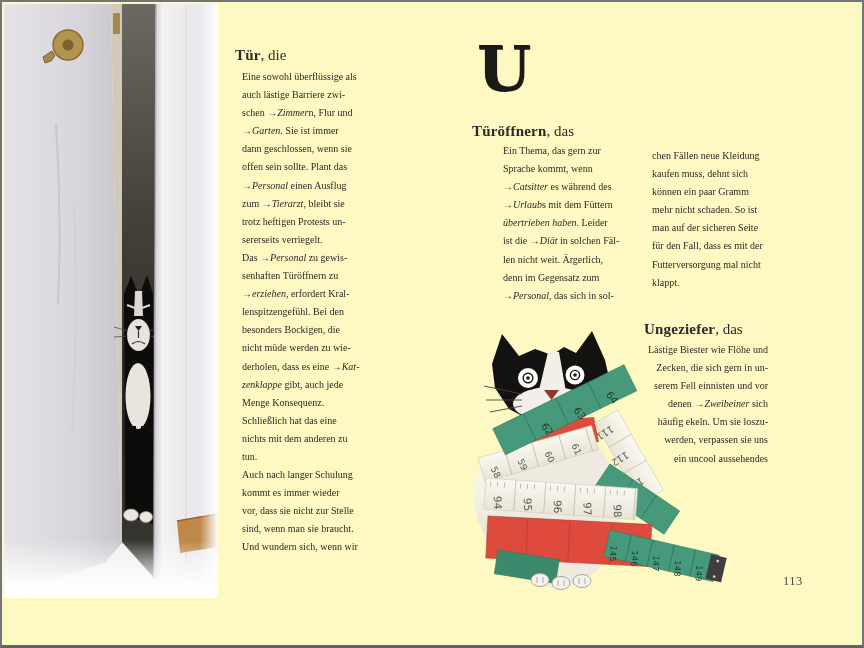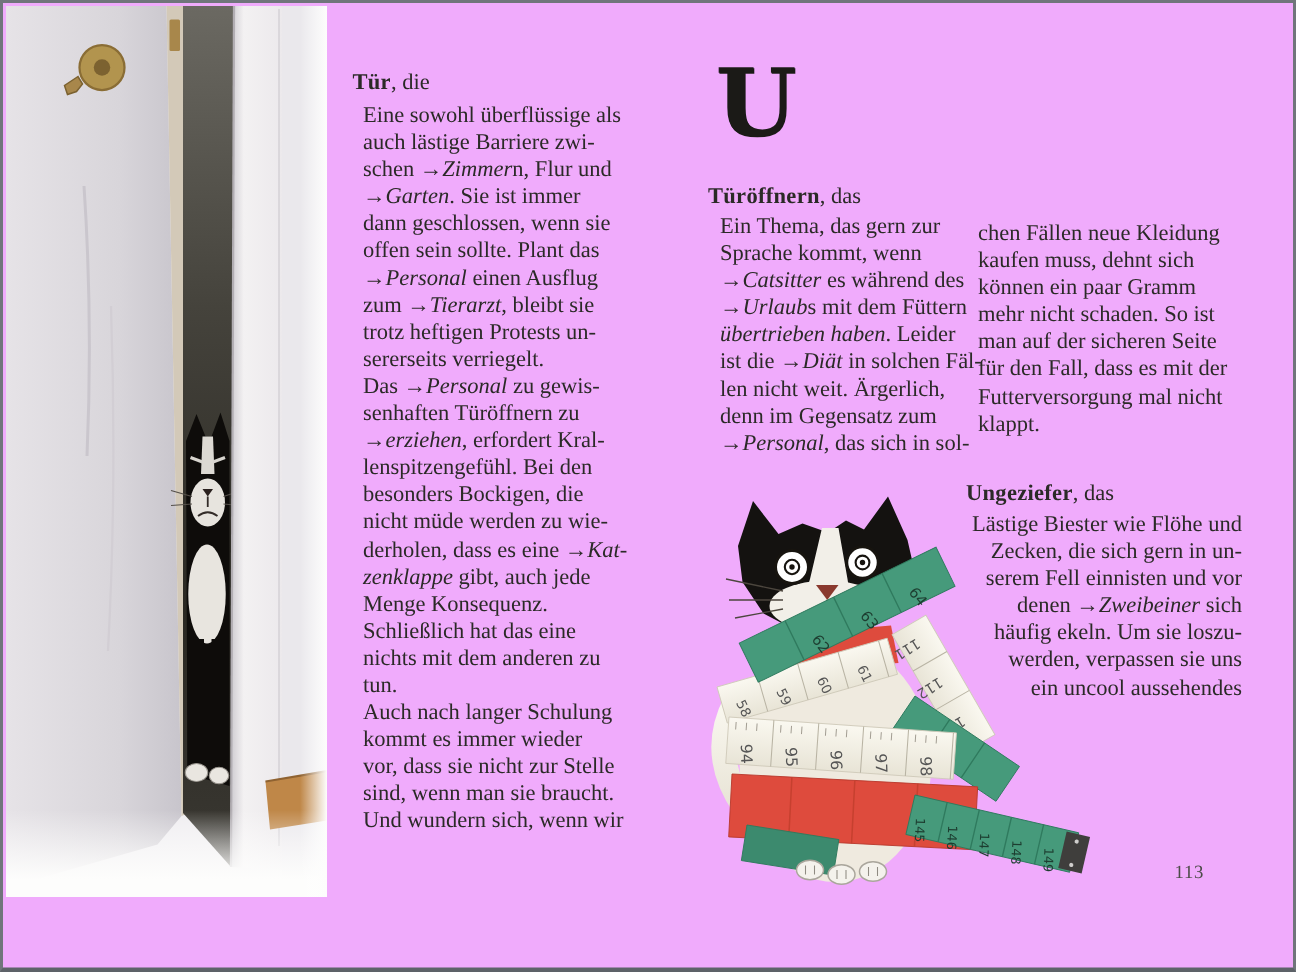--- a/index.html
+++ b/index.html
@@ -1,37 +1,37 @@
 <!DOCTYPE html>
 <html><head>
 <meta charset="utf-8">
 <style>
   html,body{margin:0;padding:0;background:#e9e9e9;}
   .page{
     position:relative;width:864px;height:648px;box-sizing:border-box;
-    background:#f0abfc;overflow:hidden;
+    background:#fef9c3;overflow:hidden;
     border:2px solid #70757b;border-bottom:3px solid #5d6268;
     font-family:"Liberation Serif","DejaVu Serif",serif;color:#2b2a27;
   }
   .photo{position:absolute;left:2px;top:2px;width:214px;height:594px;}
   .entry{position:absolute;}
   .headword{font-size:15px;line-height:18px;white-space:nowrap;}
   .headword b{font-weight:700;letter-spacing:.2px;}
-  .lines{white-space:nowrap;font-size:15px;}
+  .lines{white-space:nowrap;font-size:10px;}
   .lines .line{height:18.1px;line-height:18.1px;}
   .lines .line i{font-style:italic;}
   .tuer-head{left:233px;top:44px;}
   .tuer-lines{left:240px;top:66px;}
   .ucap{
     position:absolute;left:475px;top:38px;font-family:"DejaVu Serif",serif;
     font-weight:800;font-size:62px;line-height:58px;color:#1b1a17;
     text-shadow:0.5px 0.5px 0 #1b1a17;
   }
   .ueber-head{left:470px;top:120px;}
-  .ueber-col1{left:478px;top:140px;}
+  .ueber-col1{left:501px;top:140px;}
   .ueber-col2{left:650px;top:121px;margin-top:24px;}
   .unge-head{left:642px;top:318px;}
   .unge-lines{left:646px;top:339px;text-align:right;}
   .pagenum{
     position:absolute;left:781px;top:572px;font-size:12.5px;color:#4c4b48;
     letter-spacing:.5px;
   }
   .catillo{position:absolute;left:460px;top:326px;width:290px;height:282px;}
   svg{display:block;}
 </style>

